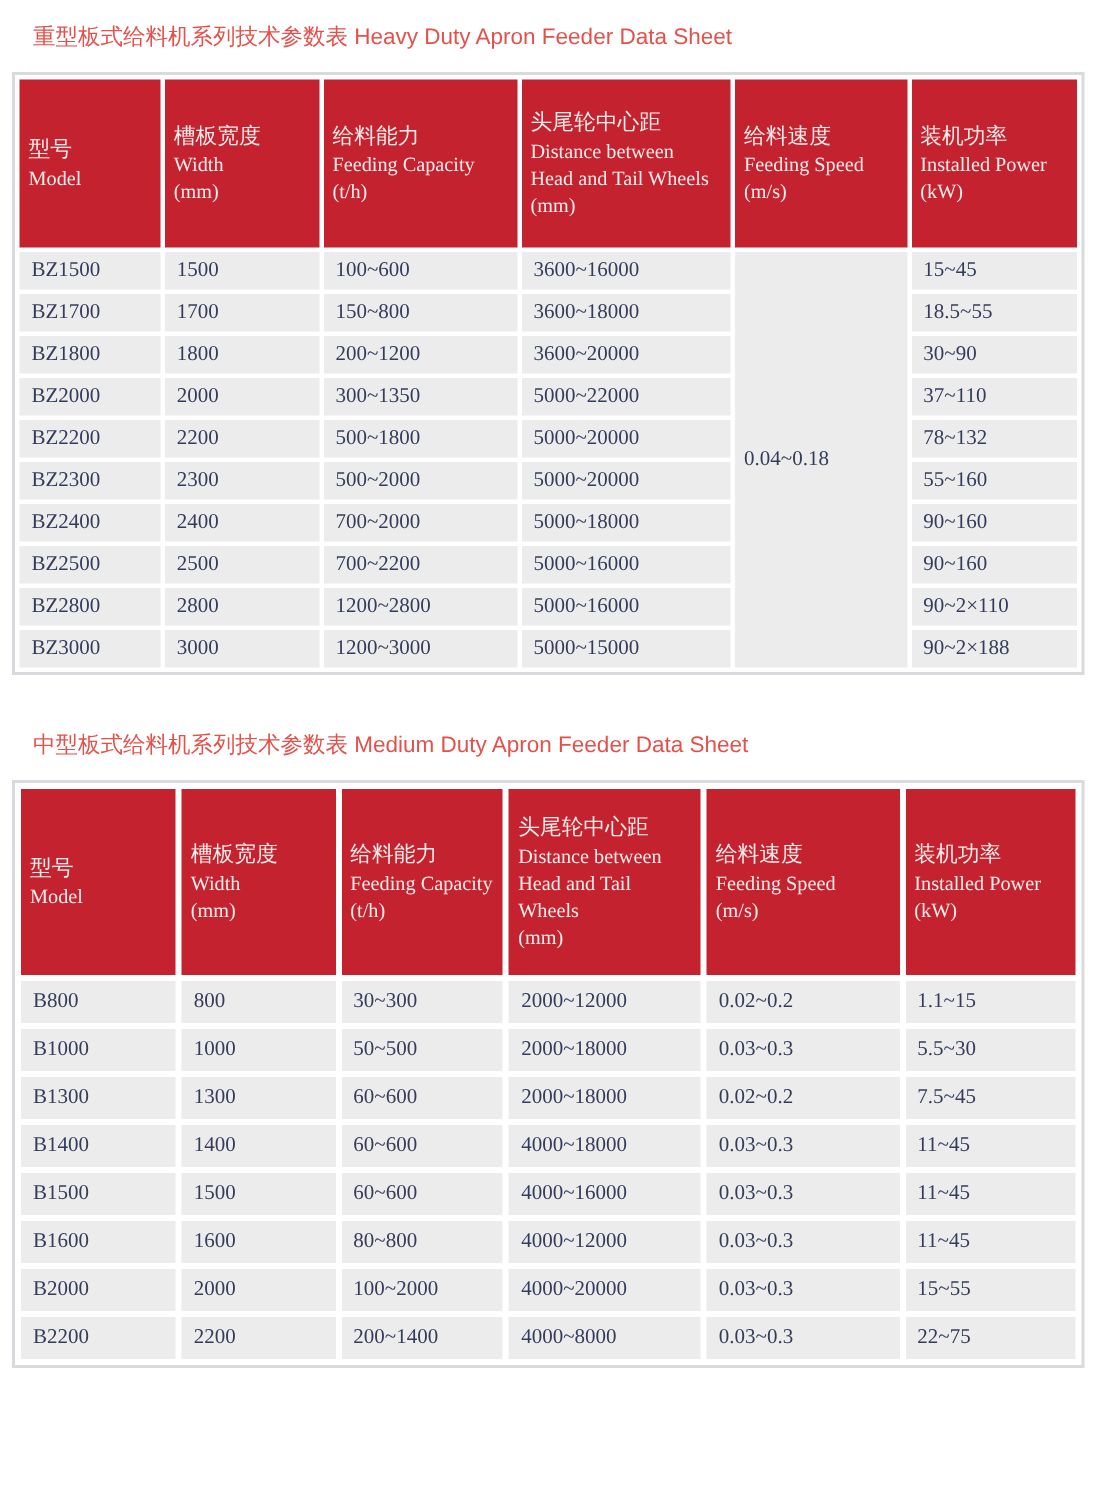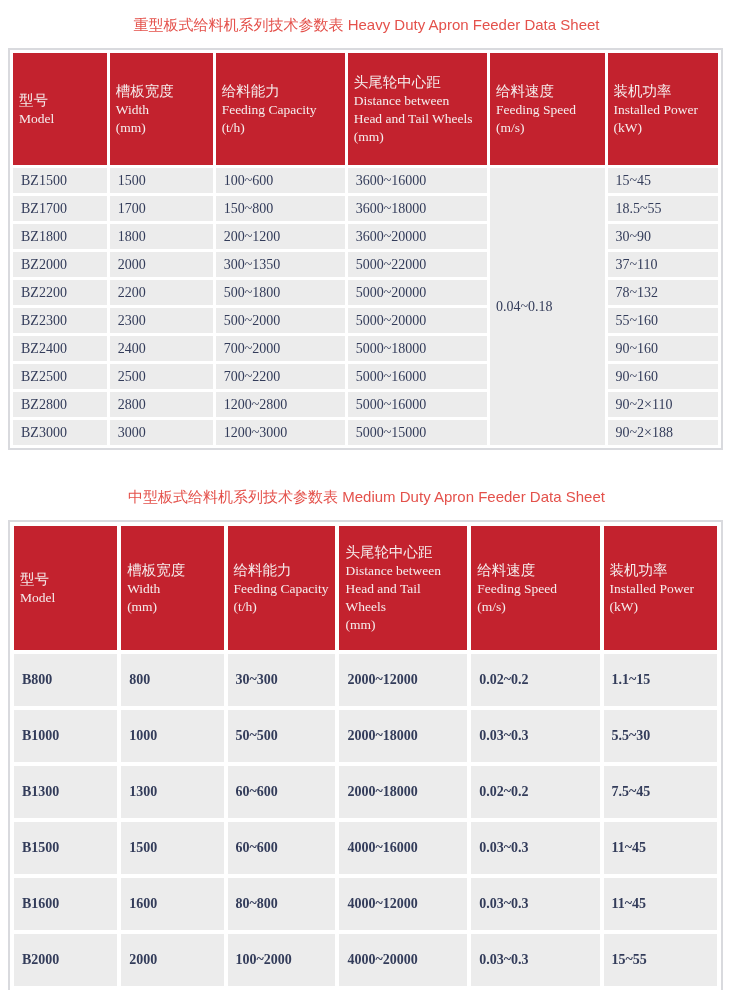--- a/index.html
+++ b/index.html
@@ -1,33 +1,33 @@
 <!DOCTYPE html>
 <html><head>
 <meta charset="utf-8">
 <style>
   html,body{margin:0;padding:0;background:#ffffff;}
   body{width:730px;font-family:"Liberation Sans",sans-serif;}
   .page{padding:10px 7px 12px 8px;}
-  .title{color:#e4514b;font-size:15px;line-height:18px;margin:6px 0 14px 2px;font-weight:normal;text-align:center;}
+  .title{color:#e4514b;font-size:15px;line-height:18px;margin:6px 0 14px 14px;font-weight:normal;}
   .title.second{margin-top:38px;}
   .tbl-wrap{border:2px solid #d9dade;background:#ffffff;}
   table{width:100%;border-collapse:separate;border-spacing:3px;table-layout:fixed;}
   .t2 table{border-spacing:4px;}
   th{background:#c3222e;color:#f5eded;font-weight:normal;text-align:left;vertical-align:middle;
      padding:4px 6px;font-family:"Liberation Serif","DejaVu Serif",serif;font-size:13.5px;}
   .t1 th{height:104px;}
   .t2 th{height:116px;}
   th .zh{display:block;font-size:14.5px;line-height:19px;}
   th .en{display:block;line-height:18px;}
   th .unit{display:block;line-height:18px;}
   th .unit:empty{display:none;}
   td{background:#ececec;color:#333c5a;font-family:"Liberation Serif","DejaVu Serif",serif;
      font-size:14px;padding:4px 8px;line-height:17px;overflow:hidden;white-space:nowrap;}
-  .t2 td{padding:17px 8px;line-height:18px;font-weight:bold;}
+  .t2 td{padding:5px 8px;line-height:18px;}
   td.merged{vertical-align:middle;padding:16px 6px;white-space:nowrap;}
 </style>
 </head>
 <body>
 
 <div class="page">
 
   <div class="title"><span>重型板式给料机系列技术参数表</span> <span>Heavy Duty Apron Feeder Data Sheet</span></div>
 
   <div class="tbl-wrap t1">
@@ -215,20 +215,28 @@
           </tr>
           <tr>
             <td>B1300</td>
             <td>1300</td>
             <td>60~600</td>
             <td>2000~18000</td>
             <td>0.02~0.2</td>
             <td>7.5~45</td>
           </tr>
           <tr>
+            <td>B1400</td>
+            <td>1400</td>
+            <td>60~600</td>
+            <td>4000~18000</td>
+            <td>0.03~0.3</td>
+            <td>11~45</td>
+          </tr>
+          <tr>
             <td>B1500</td>
             <td>1500</td>
             <td>60~600</td>
             <td>4000~16000</td>
             <td>0.03~0.3</td>
             <td>11~45</td>
           </tr>
           <tr>
             <td>B1600</td>
             <td>1600</td>

